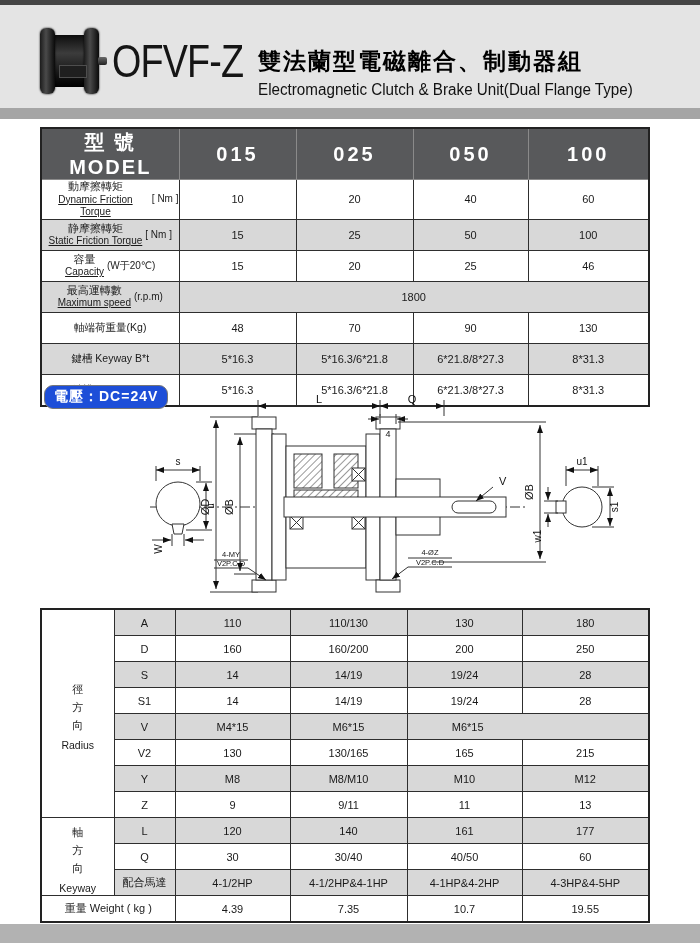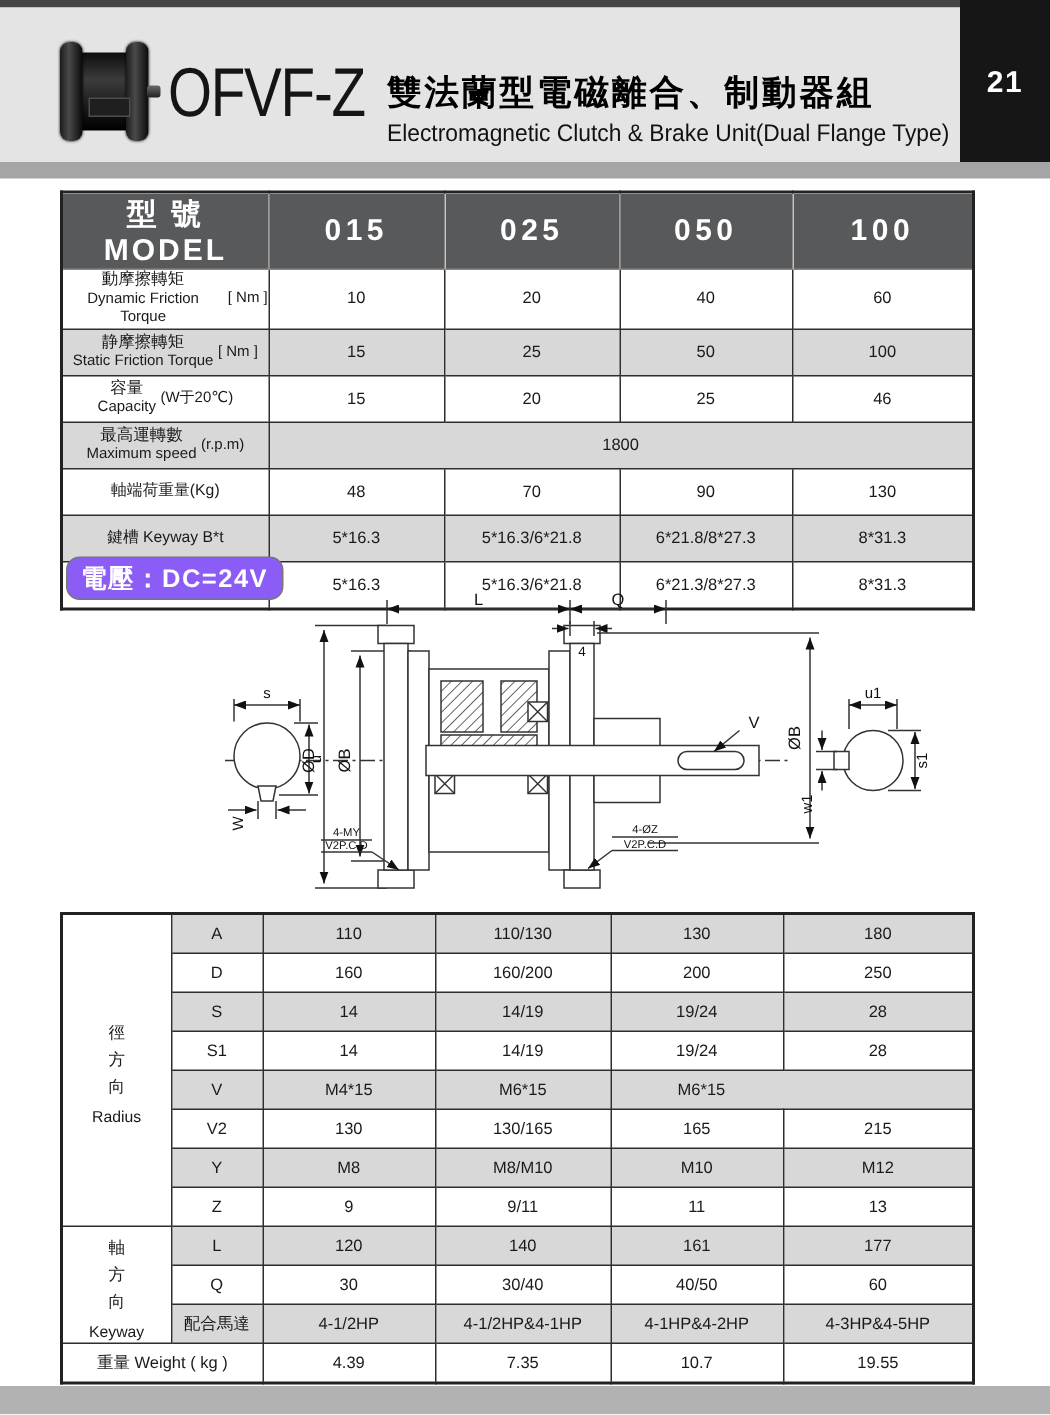--- a/index.html
+++ b/index.html
@@ -36,28 +36,28 @@
   td,th{border:1px solid #2e2e2e;font-size:11px;text-align:center;vertical-align:middle;
         padding:0;overflow:hidden;}
   #spec-table{border:2px solid #222;} #dim-table{border:2px solid #222;}
   #spec-table th{background:#58595b;color:#fff;font-size:20px;font-weight:bold;height:32px;
         letter-spacing:3px;border:1px solid #8a8a8a;}
   #spec-table th.mh{letter-spacing:2px;}
   #spec-table td{height:30px;}
   tr.shaded td{background:#d8d8d8;}
   td.lbl{font-size:10.5px;line-height:1.25;}
   .lblwrap{display:flex;align-items:center;justify-content:center;gap:3px;}
-  .lblmain .zh{font-size:11px;} .lblmain .en{font-size:10px;}
+  .lblmain .zh{font-size:11px;} .lblmain .en{font-size:10px;text-decoration:underline;}
   .unit{font-size:10px;white-space:nowrap;}
   #dim-table td{height:25px;}
   #dim-table td.grp{font-size:11px;line-height:1;background:#fff;}
   .grp .gchar{margin:7px 0;} .grp .gen{margin-top:9px;font-size:10.5px;}
   .half{display:inline-block;width:50%;text-align:center;}
   
-  .volt{position:absolute;left:44px;top:371px;background:#8b5cf6;color:#fff;font-size:17px;
+  .volt{position:absolute;left:44px;top:385px;background:#1d4ed8;color:#fff;font-size:14px;
         font-weight:bold;padding:2px 9px;border-radius:9px;border:1px solid #777;
         letter-spacing:1px;}
   
   #drawing{position:absolute;left:0;top:394px;width:700px;height:212px;}
   #drawing text{fill:#111;font-family:"Liberation Sans","DejaVu Sans",sans-serif;}
   
   .botbar{position:absolute;left:0;top:924px;width:700px;height:19px;background:#b2b2b2;}
 </style>
 </head>
 <body>
@@ -73,23 +73,20 @@
     <div class="ph-flange ph-fl-l"></div>
     <div class="ph-flange ph-fl-r"></div>
     <div class="ph-nub"></div>
     <div class="ph-plate"></div>
   </div>
 
   <div class="model">OFVF-Z</div>
   <div class="title-zh">雙法蘭型電磁離合、制動器組</div>
   <div class="title-en">Electromagnetic Clutch &amp; Brake Unit(Dual Flange Type)</div>
 
-  <div class="pagebox">
-    <span>21</span>
-  </div>
 
   <table id="spec-table">
     <colgroup>
         <col style="width:138px">
         <col style="width:117px">
         <col style="width:117px">
         <col style="width:115px">
         <col style="width:121px">
       </colgroup>
     <thead>

